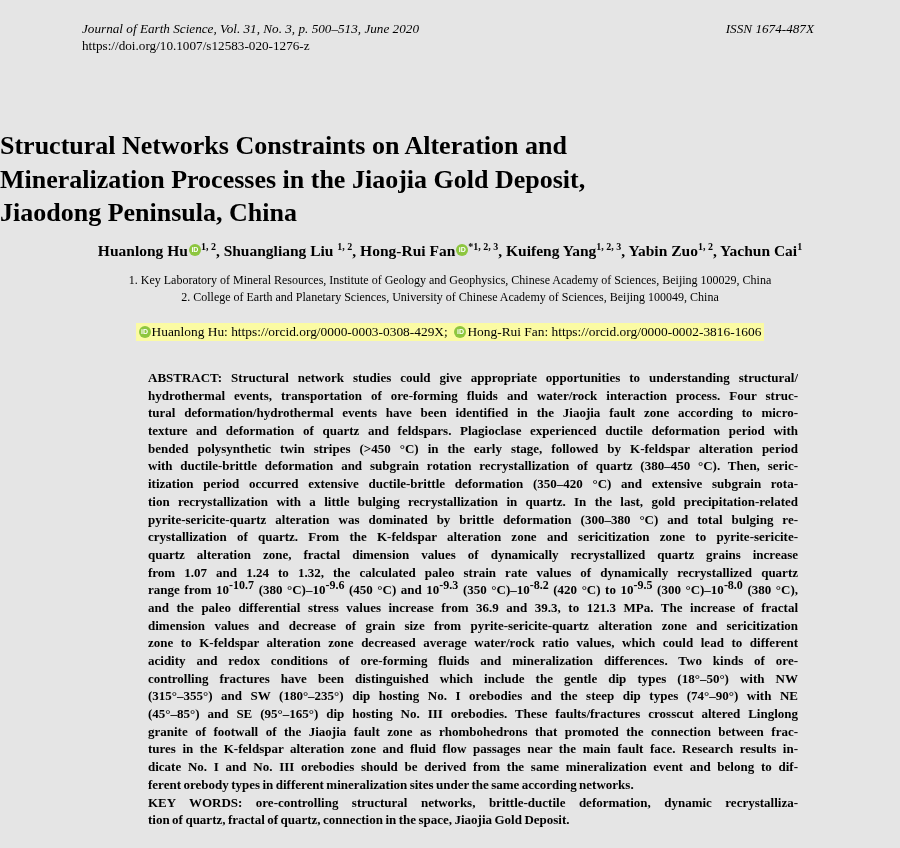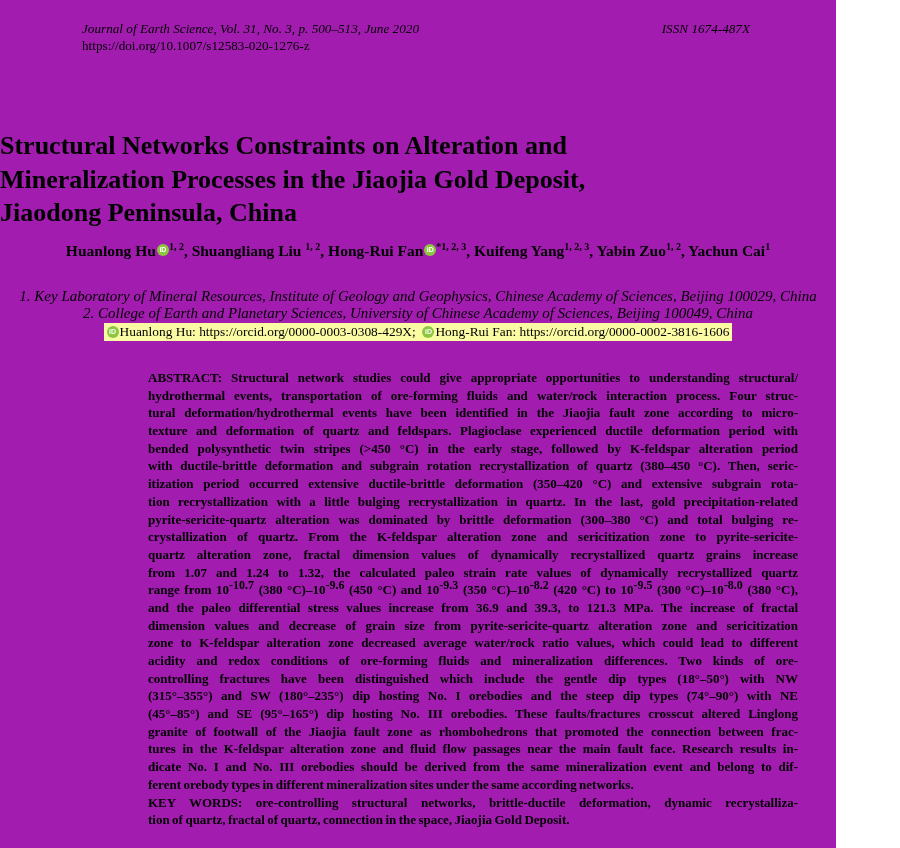--- a/index.html
+++ b/index.html
@@ -1,20 +1,20 @@
 <!DOCTYPE html>
 <html><head>
 <meta charset="utf-8">
 <style>
   * { margin:0; padding:0; box-sizing:border-box; }
   html,body { background:#ffffff; }
   .page {
     position:relative;
-    width:836px; height:848px;
-    background:#a21caf;
+    width:900px; height:848px;
+    background:#e5e5e5;
     color:#000000;
     font-family:"Liberation Serif","DejaVu Serif",serif;
     overflow:hidden;
   }
   
   .header {
     position:absolute; left:82px; top:20px; right:86px;
     display:flex; justify-content:space-between; align-items:flex-start;
     font-size:13.2px; line-height:17px;
   }
@@ -27,21 +27,21 @@
   }
   
   .authors {
     position:absolute; top:242px; left:0; width:100%;
     text-align:center; font-weight:bold; font-size:15.5px;
   }
   .authors sup { font-size:10px; line-height:0; }
   
   .affiliations {
     position:absolute; top:272px; left:0; width:100%;
-    text-align:center; font-style:italic; font-size:15px; line-height:17.4px;margin-top:16px;
+    text-align:center; font-size:12px; line-height:17.4px;
   }
   
   .orcid-line {
     position:absolute; top:323px; left:0; width:100%;
     text-align:center; font-size:13.4px; line-height:18px;
   }
   .orcid-highlight { display:inline-block; padding:0 3px; }
   .orcid-icon {
     display:inline-block; width:12px; height:12px; border-radius:50%;
     background:#8DC63F; color:#ffffff;

